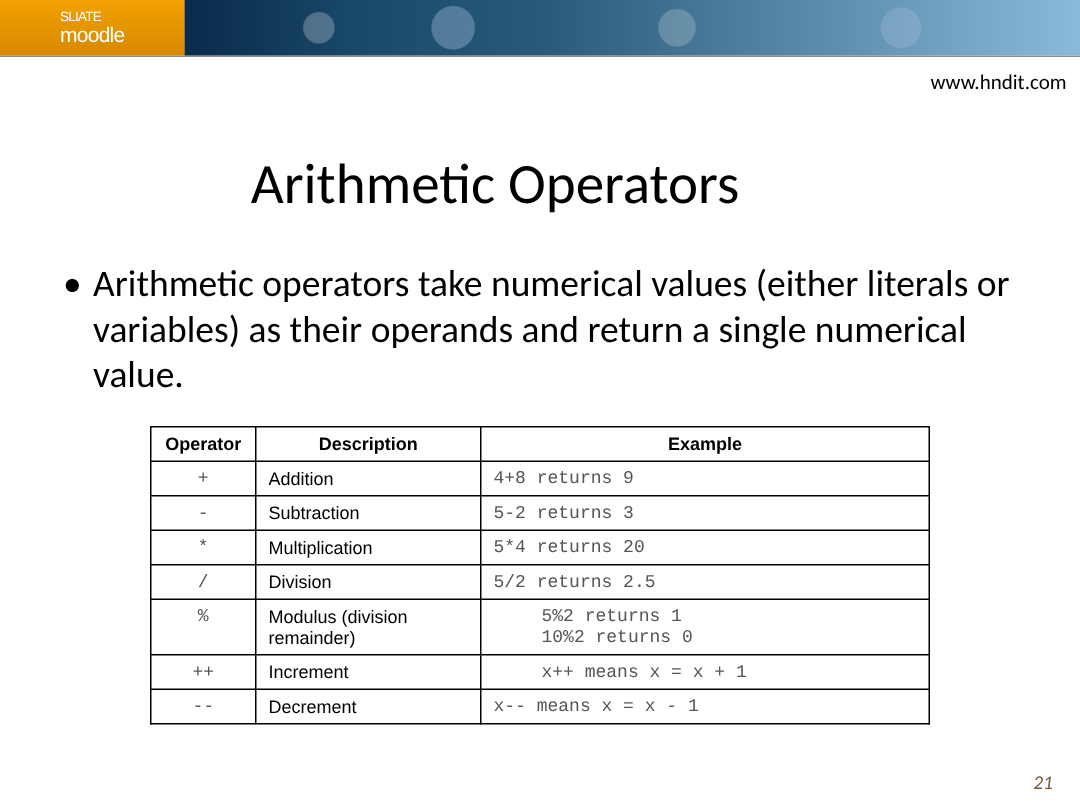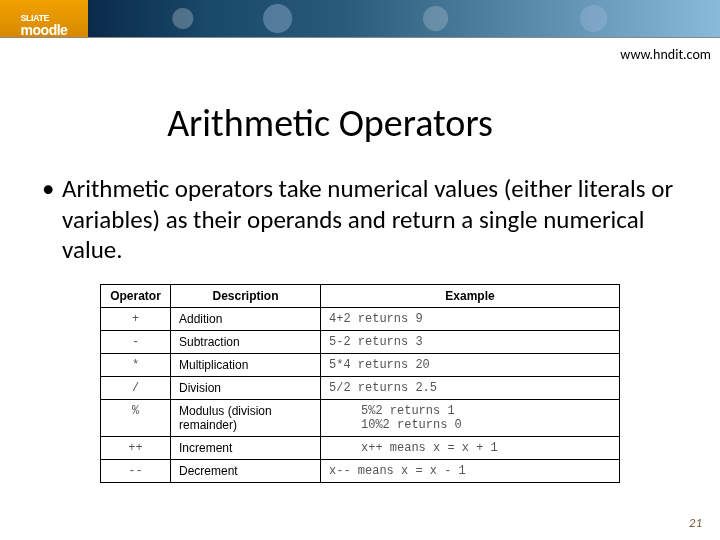--- a/index.html
+++ b/index.html
@@ -12,28 +12,28 @@
     position: relative;
     overflow: hidden;
   }
   .banner {
     width: 100%;
     height: 38px;
     display: flex;
     border-bottom: 1px solid #888;
   }
   .banner-left {
-    width: 88px;
+    width: 123px;
     height: 100%;
     background: linear-gradient(#f2a100, #d68900);
     display: flex;
-    align-items: flex-end;
+    align-items: center;
     justify-content: center;
     color: #fff;
-    font-weight: bold;
+    font-weight: normal;
     font-size: 11px;
     font-family: Arial, sans-serif;
     letter-spacing: -0.5px;
   }
   .banner-left .brand-sliate { font-size: 9px; display:block; line-height:1; }
   .banner-left .brand-moodle { font-size: 14px; display:block; line-height:1; }
   .banner-right {
     flex: 1;
     background: linear-gradient(90deg,#0a2a4a,#1a4a6a,#2a5a7a,#4a7a9a,#6a9aba,#8abada);
     position: relative;
@@ -154,21 +154,21 @@
       <tr>
         <th>Operator</th>
         <th>Description</th>
         <th>Example</th>
       </tr>
     </thead>
     <tbody id="tbody">
         <tr>
           <td class="op">+</td>
           <td class="desc">Addition</td>
-          <td class="ex" style="white-space: pre-line;">4+2 returns 9</td>
+          <td class="ex" style="white-space: pre-line;">4+8 returns 9</td>
         </tr>
         <tr>
           <td class="op">-</td>
           <td class="desc">Subtraction</td>
           <td class="ex" style="white-space: pre-line; margin-left: 20px;">5-2 returns 3</td>
         </tr>
         <tr>
           <td class="op">*</td>
           <td class="desc">Multiplication</td>
           <td class="ex" style="white-space: pre-line;">5*4 returns 20</td>

